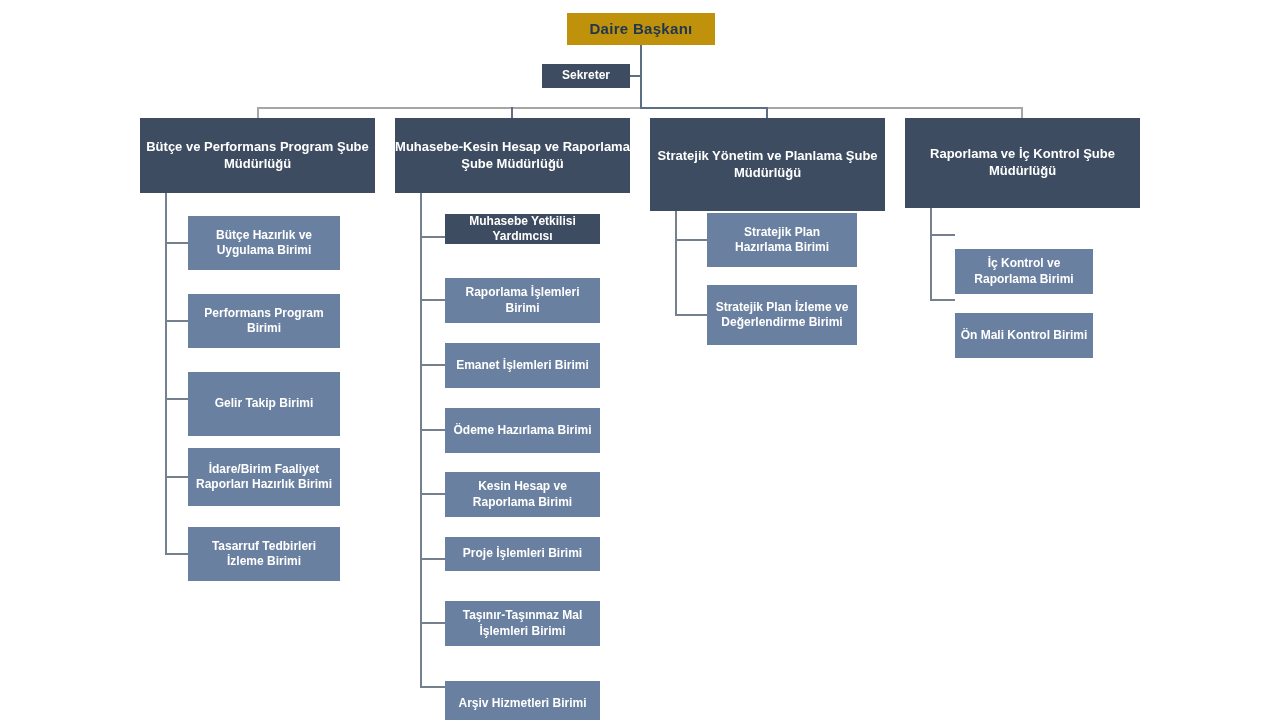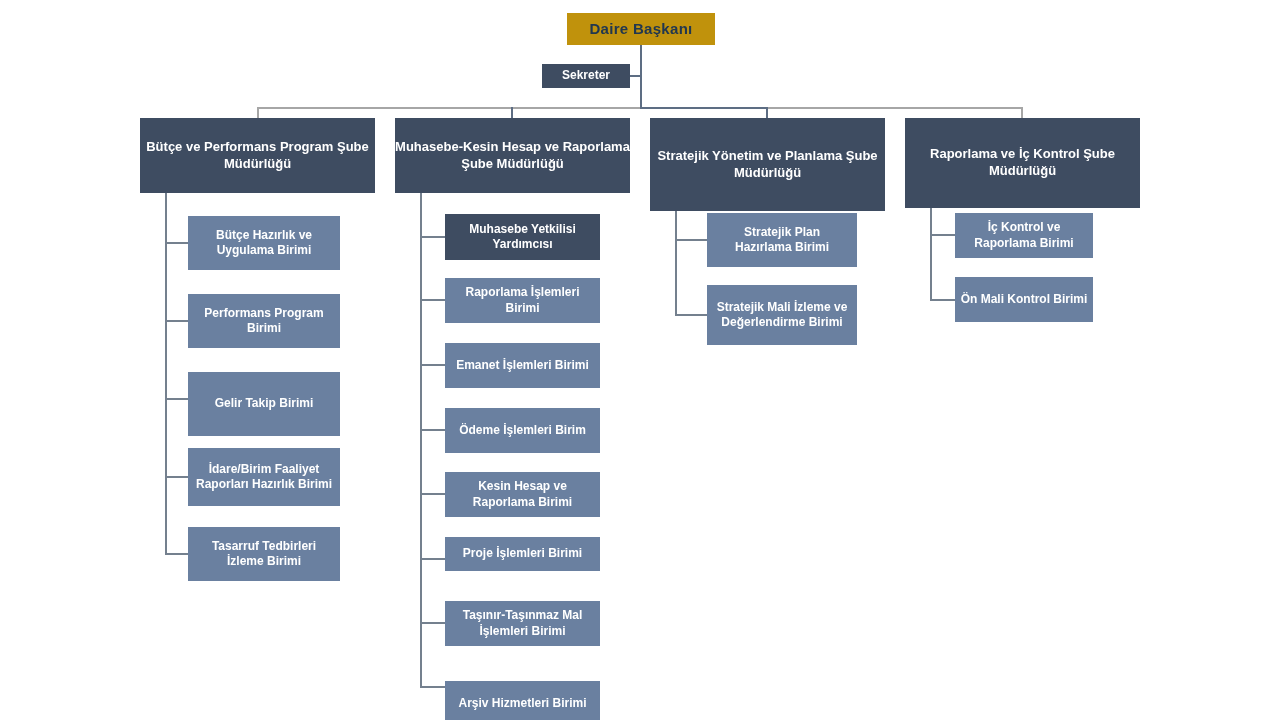--- a/index.html
+++ b/index.html
@@ -8,21 +8,21 @@
     font-family:"Liberation Sans","DejaVu Sans",sans-serif;
   }
   .box{
     position:absolute;display:flex;align-items:center;justify-content:center;
     text-align:center;font-weight:bold;color:#fff;line-height:1.28;box-sizing:border-box;
   }
   .box.hdr{background:var(--dark);font-size:13px;padding:0 0;}
   .box.unit{background:var(--light);font-size:12px;padding:0 6px;}
   .box.unit.dark{background:var(--dark);}
   .box.unit.pad8{padding:0 8px;}
-  .box.unit.pad4{padding:0 4px;}
+  .box.unit.pad4{padding:0 4px;margin-top:36px;}
   .box.root{background:var(--gold);color:var(--root_text);font-size:15px;letter-spacing:.3px;}
   .box.sek{background:var(--dark);font-size:12px;}
   .lh{position:absolute;height:2px;}
   .lv{position:absolute;width:2px;}
   .lh.thin{height:1.5px;}
   .lv.thin{width:1.5px;}
   .c-slate{background:var(--line_slate);}
   .c-gray{background:var(--line_gray);}
   .c-col{background:var(--line_col);}
 </style>
@@ -72,28 +72,28 @@
   <div class="box hdr" style="left:395px;top:118px;width:235px;height:75px">Muhasebe-Kesin Hesap ve Raporlama Şube Müdürlüğü</div>
   <div class="box hdr" style="left:650px;top:118px;width:235px;height:93px">Stratejik Yönetim ve Planlama Şube Müdürlüğü</div>
   <div class="box hdr" style="left:905px;top:118px;width:235px;height:90px">Raporlama ve İç Kontrol Şube Müdürlüğü</div>
 
   <div class="box unit" style="left:188px;top:216px;width:152px;height:54px">Bütçe Hazırlık ve Uygulama Birimi</div>
   <div class="box unit" style="left:188px;top:294px;width:152px;height:54px">Performans Program Birimi</div>
   <div class="box unit" style="left:188px;top:372px;width:152px;height:64px">Gelir Takip Birimi</div>
   <div class="box unit" style="left:188px;top:448px;width:152px;height:58px">İdare/Birim Faaliyet Raporları Hazırlık Birimi</div>
   <div class="box unit" style="left:188px;top:527px;width:152px;height:54px">Tasarruf Tedbirleri İzleme Birimi</div>
 
-  <div class="box unit dark" style="left:445px;top:214px;width:155px;height:46px">Muhasebe Yetkilisi Yardımcısı</div>
+  <div class="box unit dark" style="left:445px;top:214px;width:155px;height:30px">Muhasebe Yetkilisi Yardımcısı</div>
   <div class="box unit" style="left:445px;top:278px;width:155px;height:45px">Raporlama İşlemleri Birimi</div>
   <div class="box unit" style="left:445px;top:343px;width:155px;height:45px">Emanet İşlemleri Birimi</div>
-  <div class="box unit" style="left:445px;top:408px;width:155px;height:45px">Ödeme İşlemleri Birim</div>
+  <div class="box unit" style="left:445px;top:408px;width:155px;height:45px">Ödeme Hazırlama Birimi</div>
   <div class="box unit" style="left:445px;top:472px;width:155px;height:45px">Kesin Hesap ve Raporlama Birimi</div>
   <div class="box unit" style="left:445px;top:537px;width:155px;height:34px">Proje İşlemleri Birimi</div>
   <div class="box unit" style="left:445px;top:601px;width:155px;height:45px">Taşınır-Taşınmaz Mal İşlemleri Birimi</div>
   <div class="box unit" style="left:445px;top:681px;width:155px;height:45px">Arşiv Hizmetleri Birimi</div>
 
   <div class="box unit pad8" style="left:707px;top:213px;width:150px;height:54px">Stratejik Plan Hazırlama Birimi</div>
-  <div class="box unit pad8" style="left:707px;top:285px;width:150px;height:60px">Stratejik Mali İzleme ve Değerlendirme Birimi</div>
+  <div class="box unit pad8" style="left:707px;top:285px;width:150px;height:60px">Stratejik Plan İzleme ve Değerlendirme Birimi</div>
 
   <div class="box unit pad4" style="left:955px;top:213px;width:138px;height:45px">İç Kontrol ve Raporlama Birimi</div>
   <div class="box unit pad4" style="left:955px;top:277px;width:138px;height:45px">Ön Mali Kontrol Birimi</div>
 
 </div>
 
 </body></html>

